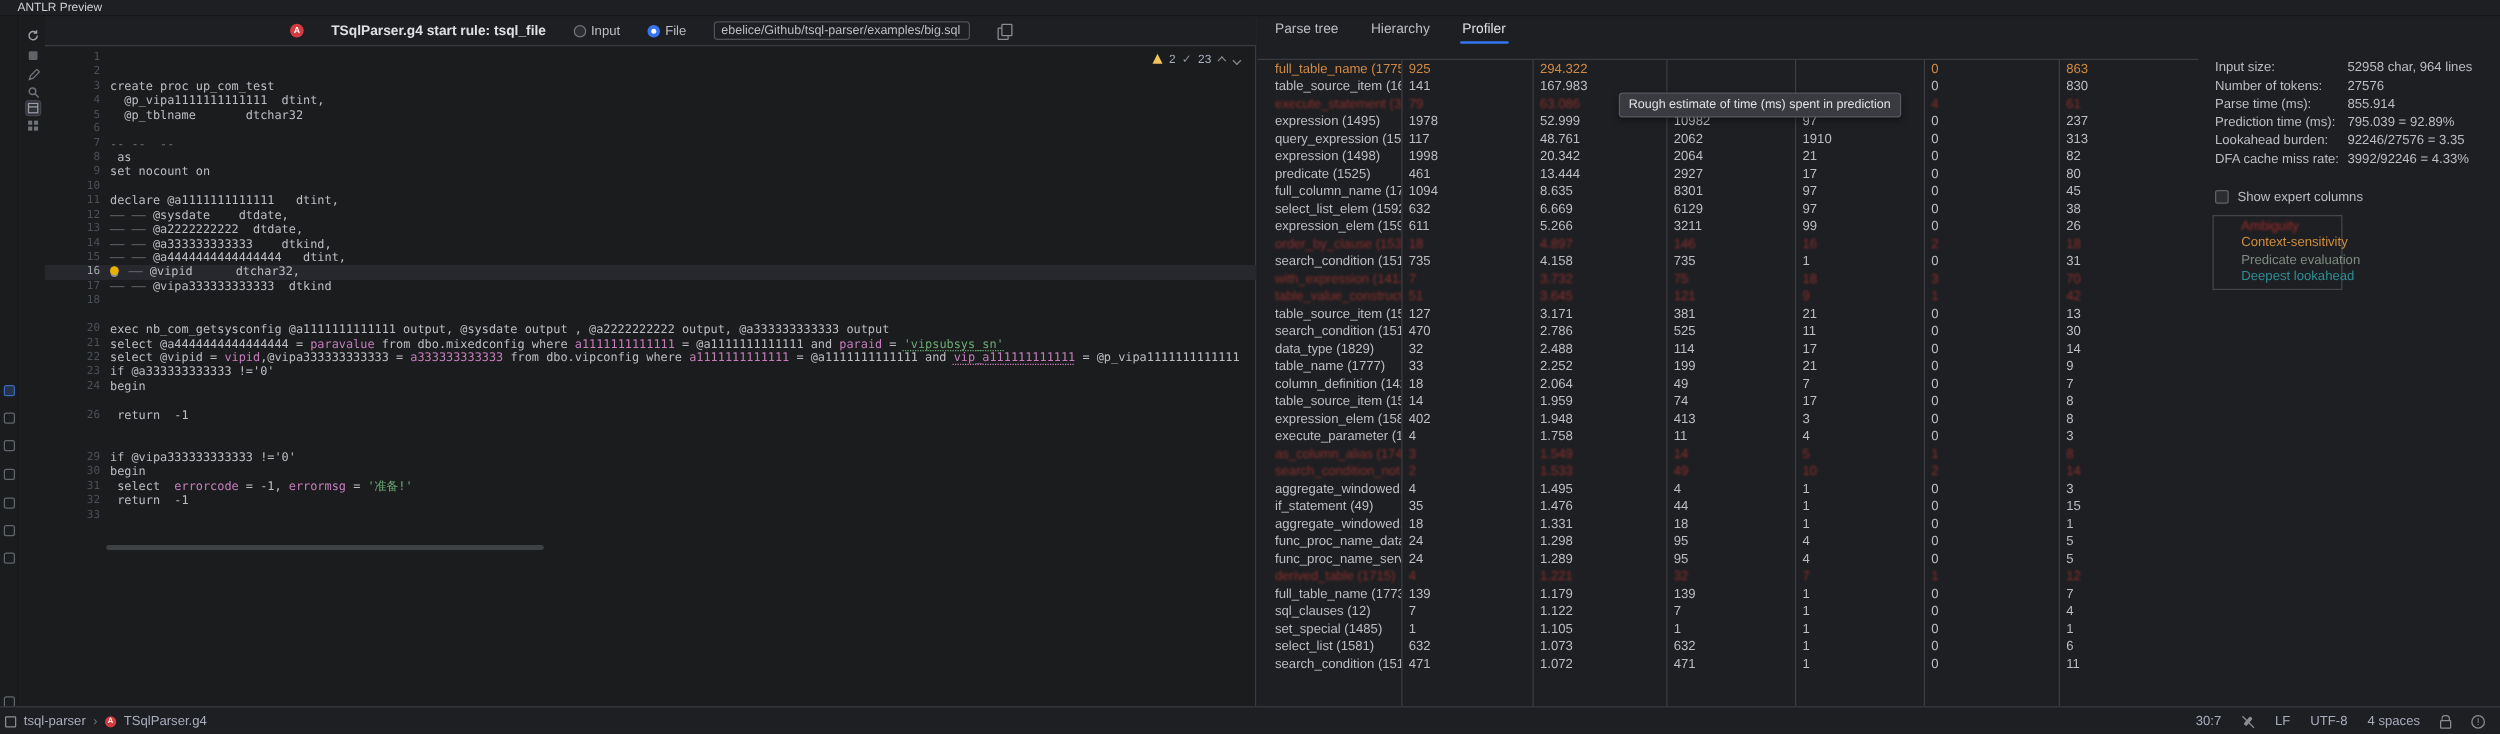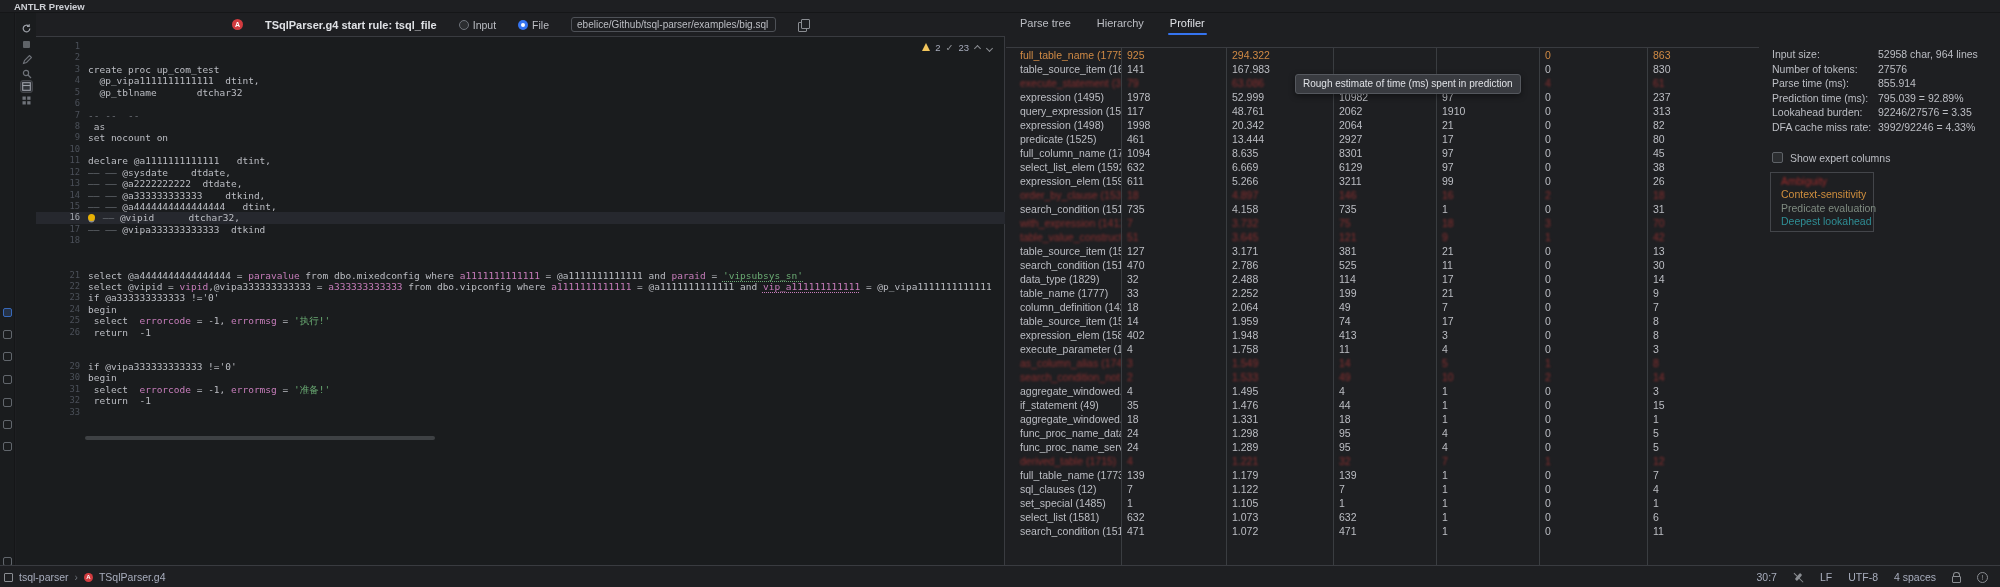--- a/index.html
+++ b/index.html
@@ -2,21 +2,21 @@
 <html><head>
 <meta charset="utf-8">
 <style>
   * { margin:0; padding:0; box-sizing:border-box; }
   html,body { width:2000px; height:587px; background:#1E1F22; overflow:hidden;
               font-family:"Liberation Sans", sans-serif; color:#BCBEC4; }
 
   
   #top-strip { position:absolute; left:0; top:0; width:2000px; height:13px;
                border-bottom:1px solid #151618; background:#1E1F22; }
-  #top-strip .title { position:absolute; left:14px; top:1px; font-size:9.5px; font-weight:bold; color:#CED0D6; }
+  #top-strip .title { position:absolute; left:14px; top:1px; font-size:9.5px; font-weight:normal; color:#CED0D6; }
 
   
   #ide-stripe { position:absolute; left:0; top:13px; width:15px; height:552px;
                 background:#1A1C1E; border-right:1px solid #151618; }
   .stripe-ico { position:absolute; left:3px; width:9px; height:9px; border:1.5px solid #6F737A; border-radius:2px; opacity:.85; }
   .stripe-ico.active { border-color:#3E77D6; background:#27364f; }
 
   
   #editor-panel { position:absolute; left:16px; top:13px; width:989px; height:552px;
                   background:#1A1C1E; border-right:1px solid #393B40; }
@@ -99,21 +99,21 @@
   #tooltip { position:absolute; left:289px; top:61px; height:20px; line-height:18px; padding:0 7px;
              background:#393B40; border:1px solid #55585E; border-radius:3px; color:#DFE1E5;
              font-size:10px; white-space:nowrap; box-shadow:0 2px 6px rgba(0,0,0,.45); z-index:6; }
 
   
   #stats { position:absolute; left:762px; top:34px; width:232px; bottom:0; font-size:10.5px; }
   .stat-row { height:14.6px; line-height:14.6px; position:relative; }
   .stat-label { position:absolute; left:4px; } .stat-value { position:absolute; left:110px; }
   #expert-row { margin-top:15px; height:16px; display:flex; align-items:center; gap:7px; padding-left:4px; }
   #expert-box { width:11px; height:11px; border:1px solid #5F6368; border-radius:2px; background:#2B2D30; }
-  #legend { margin-top:6px; margin-left:2px; width:104px; border:1px solid #43454A; padding:2px 4px; }
+  #legend { margin-top:6px; margin-left:2px; width:104px; border:1px solid #43454A; padding:2px 16px; }
   .legend-row { height:13.5px; line-height:13.5px; padding-left:6px; font-size:10.5px; white-space:nowrap; }
   .legend-row.blur { filter:blur(1px); }
 
   
   #status-bar { position:absolute; left:0; top:565px; width:2000px; height:22px; background:#1E1F22;
                 border-top:1px solid #393B40; font-size:10.5px; color:#A8ADBD; }
   #sb-left { position:absolute; left:4px; top:0; height:22px; display:flex; align-items:center; gap:6px; }
   #sb-right { position:absolute; right:12px; top:0; height:22px; display:flex; align-items:center; gap:16px; }
   .sb-crumb-sep { color:#6F737A; font-size:10px; }
   .win-ico { width:9px; height:9px; border:1.3px solid #8a8d92; border-radius:1px; }
@@ -221,25 +221,25 @@
         <div class="code-line" style="top: 95.44px;"><span class="lnum">9</span><span class="ctext"><span class="tk-d">set nocount on</span></span></div>
         <div class="code-line" style="top: 106.87px;"><span class="lnum">10</span><span class="ctext"></span></div>
         <div class="code-line" style="top: 118.3px;"><span class="lnum">11</span><span class="ctext"><span class="tk-d">declare @a1111111111111   dtint,</span></span></div>
         <div class="code-line" style="top: 129.73px;"><span class="lnum">12</span><span class="ctext"><span class="tk-c">—— —— </span><span class="tk-d">@sysdate    dtdate,</span></span></div>
         <div class="code-line" style="top: 141.16px;"><span class="lnum">13</span><span class="ctext"><span class="tk-c">—— —— </span><span class="tk-d">@a2222222222  dtdate,</span></span></div>
         <div class="code-line" style="top: 152.59px;"><span class="lnum">14</span><span class="ctext"><span class="tk-c">—— —— </span><span class="tk-d">@a333333333333    dtkind,</span></span></div>
         <div class="code-line" style="top: 164.02px;"><span class="lnum">15</span><span class="ctext"><span class="tk-c">—— —— </span><span class="tk-d">@a4444444444444444   dtint,</span></span></div>
         <div class="code-line cur" style="top: 175.45px;"><span class="lnum">16</span><span class="ctext"><span class="bulb"></span><span class="tk-c"> —— </span><span class="tk-d">@vipid      dtchar32,</span></span></div>
         <div class="code-line" style="top: 186.88px;"><span class="lnum">17</span><span class="ctext"><span class="tk-c">—— —— </span><span class="tk-d">@vipa333333333333  dtkind</span></span></div>
         <div class="code-line" style="top: 198.31px;"><span class="lnum">18</span><span class="ctext"></span></div>
+        <div class="code-line" style="top: 221.17px;"><span class="lnum">20</span><span class="ctext"><span class="tk-d">exec nb_com_getsysconfig @a1111111111111 output, @sysdate output , @a2222222222 output, @a333333333333 output</span></span></div>
         <div class="code-line" style="top: 232.6px;"><span class="lnum">21</span><span class="ctext"><span class="tk-d">select @a4444444444444444 = </span><span class="tk-f">paravalue</span><span class="tk-d"> from dbo.mixedconfig where </span><span class="tk-f">a1111111111111</span><span class="tk-d"> = @a1111111111111 and </span><span class="tk-f">paraid</span><span class="tk-d"> = </span><span class="tk-s tk-u">'vipsubsys_sn'</span></span></div>
         <div class="code-line" style="top: 244.03px;"><span class="lnum">22</span><span class="ctext"><span class="tk-d">select @vipid = </span><span class="tk-f">vipid</span><span class="tk-d">,@vipa333333333333 = </span><span class="tk-f">a333333333333</span><span class="tk-d"> from dbo.vipconfig where </span><span class="tk-f">a1111111111111</span><span class="tk-d"> = @a1111111111111 and </span><span class="tk-f tk-u">vip_a111111111111</span><span class="tk-d"> = @p_vipa1111111111111</span></span></div>
         <div class="code-line" style="top: 255.46px;"><span class="lnum">23</span><span class="ctext"><span class="tk-d">if @a333333333333 !='0'</span></span></div>
         <div class="code-line" style="top: 266.89px;"><span class="lnum">24</span><span class="ctext"><span class="tk-d">begin</span></span></div>
-        <div class="code-line" style="top: 278.32px;"><span class="lnum">25</span><span class="ctext"><span class="tk-d"> select  </span><span class="tk-f">errorcode</span><span class="tk-d"> = -1, </span><span class="tk-f">errormsg</span><span class="tk-d"> = </span><span class="tk-s">'执行!'</span></span></div>
         <div class="code-line" style="top: 289.75px;"><span class="lnum">26</span><span class="ctext"><span class="tk-d"> return  -1</span></span></div>
         <div class="code-line" style="top: 324.04px;"><span class="lnum">29</span><span class="ctext"><span class="tk-d">if @vipa333333333333 !='0'</span></span></div>
         <div class="code-line" style="top: 335.47px;"><span class="lnum">30</span><span class="ctext"><span class="tk-d">begin</span></span></div>
         <div class="code-line" style="top: 346.9px;"><span class="lnum">31</span><span class="ctext"><span class="tk-d"> select  </span><span class="tk-f">errorcode</span><span class="tk-d"> = -1, </span><span class="tk-f">errormsg</span><span class="tk-d"> = </span><span class="tk-s">'准备!'</span></span></div>
         <div class="code-line" style="top: 358.33px;"><span class="lnum">32</span><span class="ctext"><span class="tk-d"> return  -1</span></span></div>
         <div class="code-line" style="top: 369.76px;"><span class="lnum">33</span><span class="ctext"></span></div>
         <div id="h-scroll"></div>
     </div>
   </div>
 </div>

